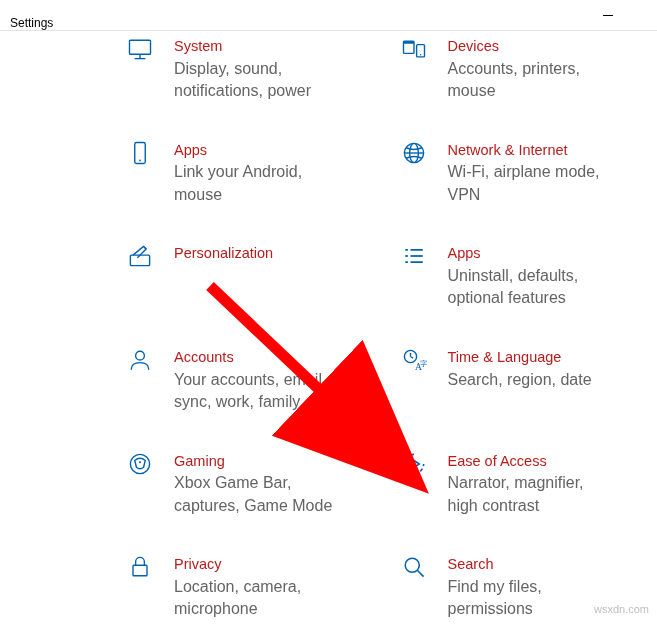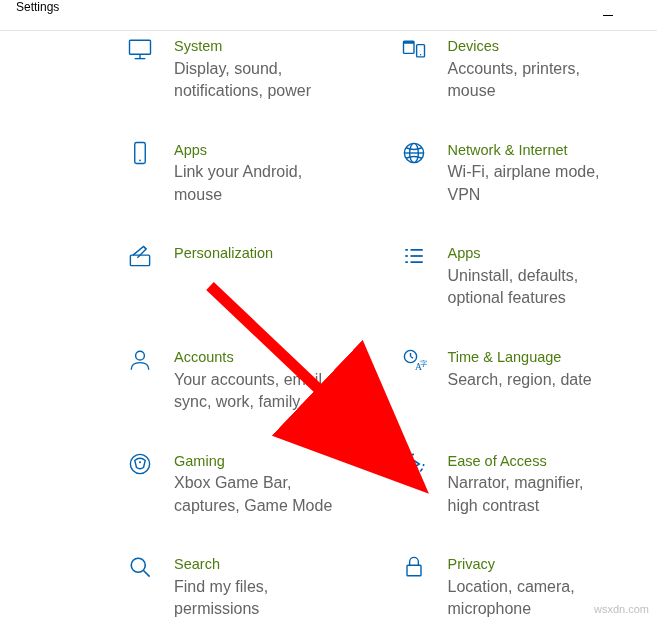--- a/index.html
+++ b/index.html
@@ -10,22 +10,22 @@
     font-family: "Segoe UI", Arial, sans-serif;
     background: #fff;
     color: #000;
     overflow: hidden;
     font-size: 13px;
   }
   .titlebar {
     height: 30px;
     border-bottom: 1px solid #e5e5e5;
     display: flex;
-    align-items: flex-start;
-    padding: 0 16px;
+    align-items: flex-end;
+    padding: 0 10px;
     font-size: 12px;
     position: relative;
   }
   .titlebar .min {
     position: absolute;
     right: 26px;
     top: 0;
     width: 46px;
     height: 30px;
     display: flex;
@@ -62,21 +62,21 @@
     justify-content: center;
     color: #0062b1;
     margin-top: -2px;
   }
   .ico svg { width: 28px; height: 28px; }
   .txt {
     margin-left: 14px;
     max-width: 170px;
   }
   .title {
-    color: #4d7c0f;
+    color: #b91c1c;
     font-size: 14.5px;
     line-height: 1.3;
   }
   .sub {
     color: #646464;
     font-size: 16px;
     line-height: 1.4;
     margin-top: 2px;
   }
   .arrow-wrap {
@@ -247,41 +247,41 @@
         </svg>
       </div>
       <div class="txt">
         <div class="title">Ease of Access</div>
         <div class="sub">Narrator, magnifier, high contrast</div>
       </div>
     </div>
 
     <div class="tile">
       <div class="ico">
+        <svg viewBox="0 0 32 32" fill="none" stroke="currentColor" stroke-width="1.6">
+          <rect x="8" y="14" width="16" height="12" rx="1"></rect>
+          <path d="M11 14 V10 a5 5 0 0 1 10 0 V14"></path>
+        </svg>
+      </div>
+      <div class="txt">
+        <div class="title">Privacy</div>
+        <div class="sub">Location, camera, microphone</div>
+      </div>
+    </div>
+
+    <div class="tile">
+      <div class="ico">
         <svg viewBox="0 0 32 32" fill="none" stroke="currentColor" stroke-width="1.8">
           <circle cx="14" cy="14" r="8"></circle>
           <line x1="20" y1="20" x2="27" y2="27"></line>
         </svg>
       </div>
       <div class="txt">
         <div class="title">Search</div>
         <div class="sub">Find my files, permissions</div>
-      </div>
-    </div>
-
-    <div class="tile">
-      <div class="ico">
-        <svg viewBox="0 0 32 32" fill="none" stroke="currentColor" stroke-width="1.6">
-          <rect x="8" y="14" width="16" height="12" rx="1"></rect>
-          <path d="M11 14 V10 a5 5 0 0 1 10 0 V14"></path>
-        </svg>
-      </div>
-      <div class="txt">
-        <div class="title">Privacy</div>
-        <div class="sub">Location, camera, microphone</div>
       </div>
     </div>
 
   </div>
 
   <div class="arrow-wrap">
     <svg viewBox="0 0 240 220" width="240" height="220">
       <defs>
         <marker id="arrowhead" markerWidth="14" markerHeight="12" refX="11" refY="6" orient="auto">
           <polygon points="0,0 14,6 0,12" fill="#ff0000"></polygon>

